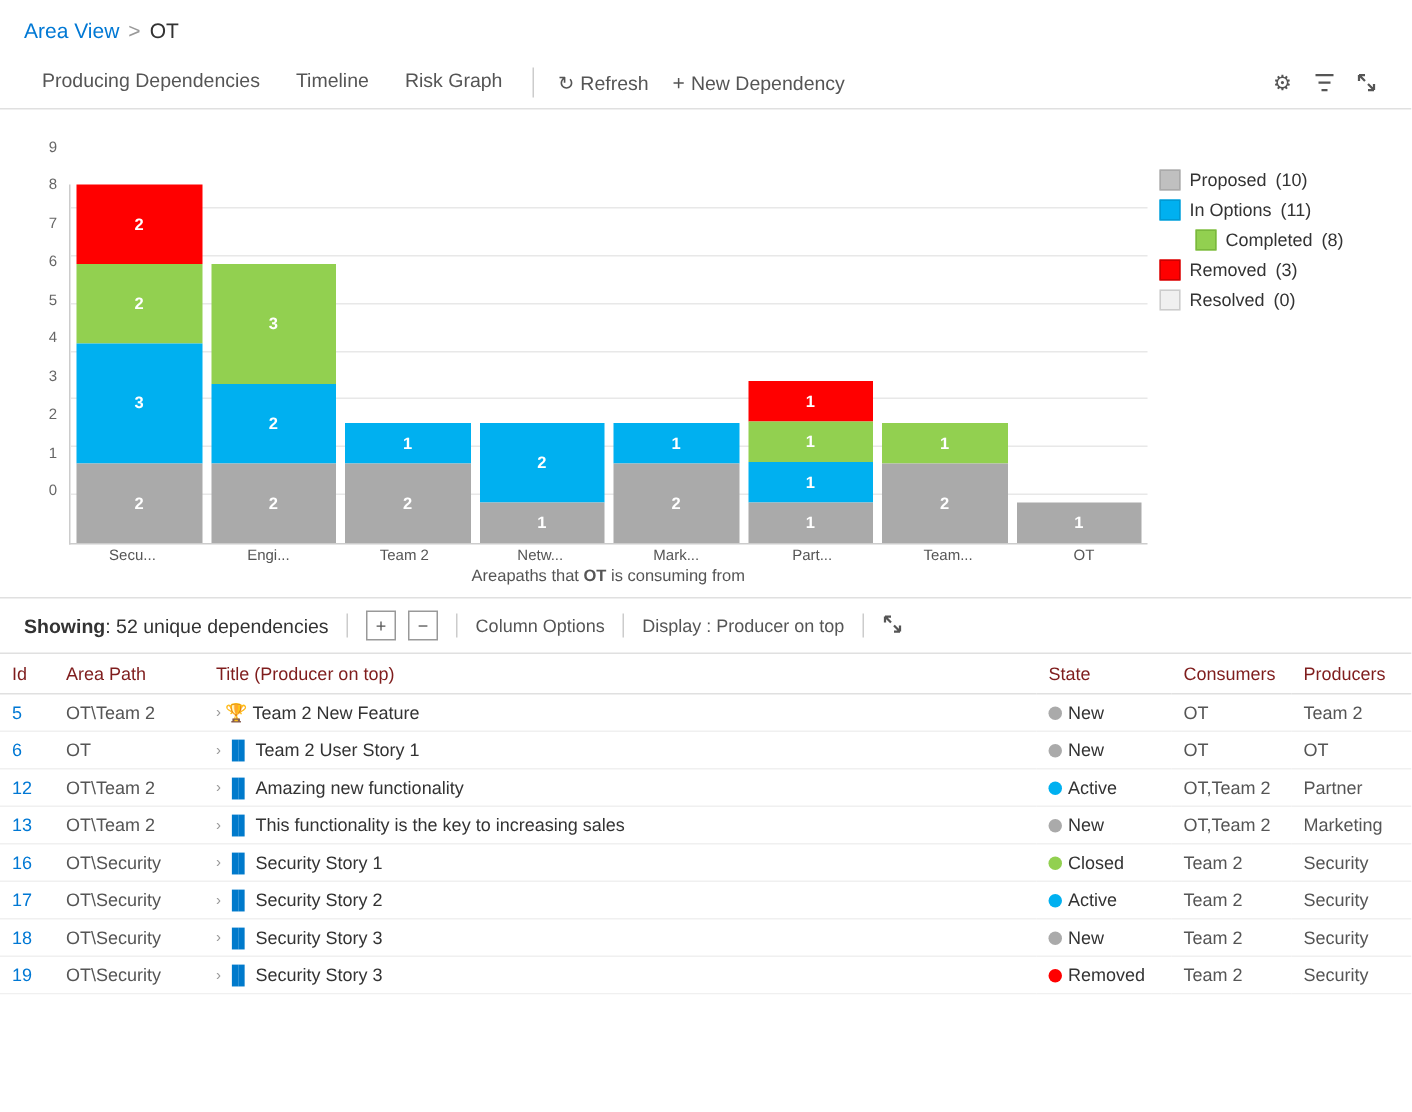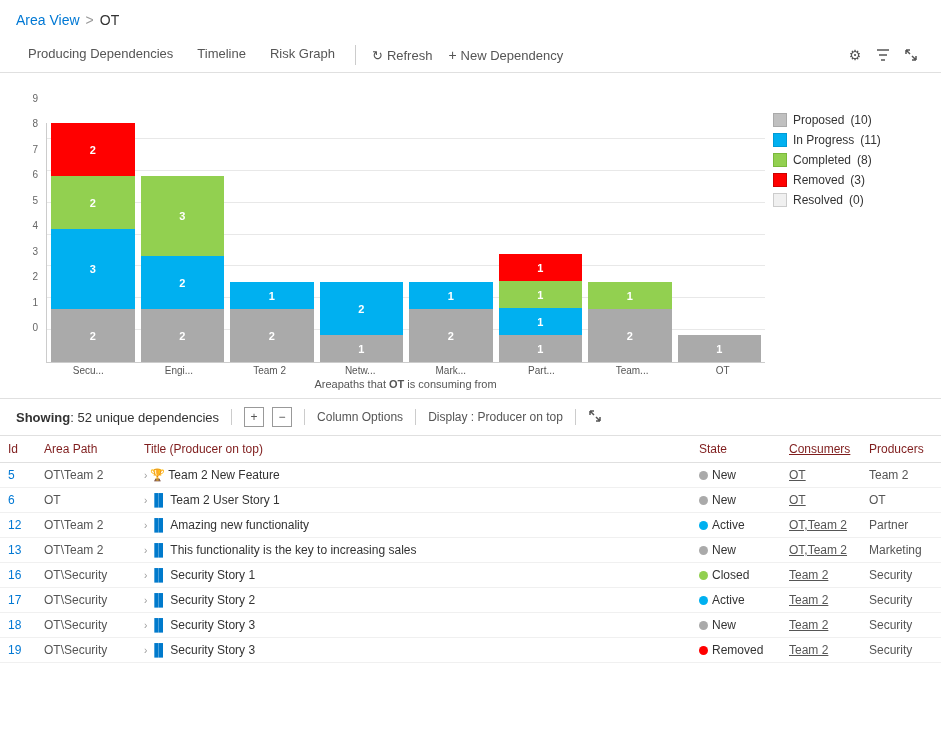--- a/index.html
+++ b/index.html
@@ -25,21 +25,21 @@
     .data-table { width: 100%; border-collapse: collapse; }
     .data-table th { padding: 6px 8px; font-size: 12px; font-weight: 400; color: #7f1d1d; text-align: left; border-bottom: 1px solid #e0e0e0; white-space: nowrap; }
     .data-table td { padding: 5px 8px; font-size: 12px; border-bottom: 1px solid #f0f0f0; vertical-align: middle; }
     
     .id-link { color: #0078d4; text-decoration: none; cursor: pointer; }
     
     .col-id { width: 36px; }
     .col-area { width: 100px; }
     .col-title { min-width: 260px; }
     .col-state { width: 90px; }
-    .col-consumers { width: 80px; text-decoration: underline; }
+    .col-consumers { width: 80px; }
     .col-producers { width: 80px; }
   </style>
 </head>
 <body>
 
 <div>
   <div class="header">
     <div class="breadcrumb">
       <span style="cursor:pointer;color:#0078d4;">Area View</span>
       <span style="color:#999;">&gt;</span>
@@ -160,24 +160,24 @@
   </div>
 
   <div style="min-width:160px; padding: 20px 8px 0; display:flex; flex-direction:column; gap:6px;">
     <div class="legend-item" style="display:flex;align-items:center;gap:6px;font-size:12px;">
       <div style="width:14px;height:14px;background:#c0c0c0;border:1px solid #aaa;flex-shrink:0;"></div>
       <span>Proposed</span>
       <span>(10)</span>
     </div>
     <div class="legend-item" style="display:flex;align-items:center;gap:6px;font-size:12px;">
       <div style="width:14px;height:14px;background:#00b0f0;border:1px solid #009ad4;flex-shrink:0;"></div>
-      <span>In Progress</span>
+      <span>In Options</span>
       <span>(11)</span>
     </div>
-    <div class="legend-item" style="display:flex;align-items:center;gap:6px;font-size:12px;">
+    <div class="legend-item" style="display:flex;align-items:center;gap:6px;font-size:12px;margin-left:24px;">
       <div style="width:14px;height:14px;background:#92d050;border:1px solid #7ab83d;flex-shrink:0;"></div>
       <span>Completed</span>
       <span>(8)</span>
     </div>
     <div class="legend-item" style="display:flex;align-items:center;gap:6px;font-size:12px;">
       <div style="width:14px;height:14px;background:#ff0000;border:1px solid #cc0000;flex-shrink:0;"></div>
       <span>Removed</span>
       <span>(3)</span>
     </div>
     <div class="legend-item" style="display:flex;align-items:center;gap:6px;font-size:12px;">

